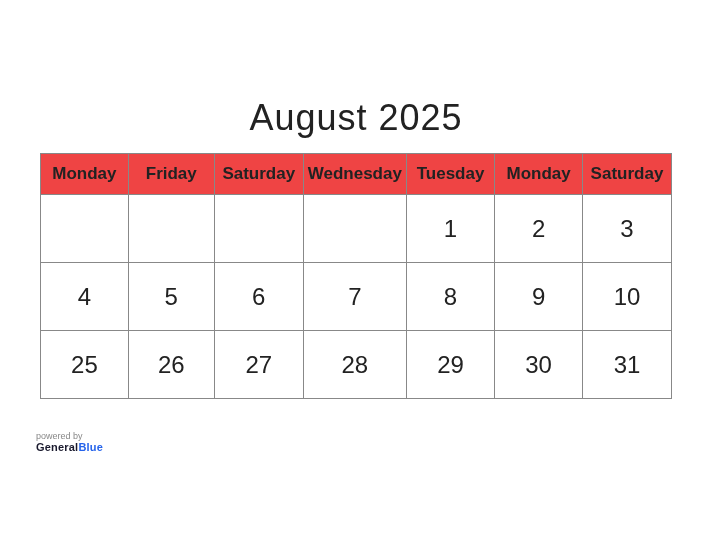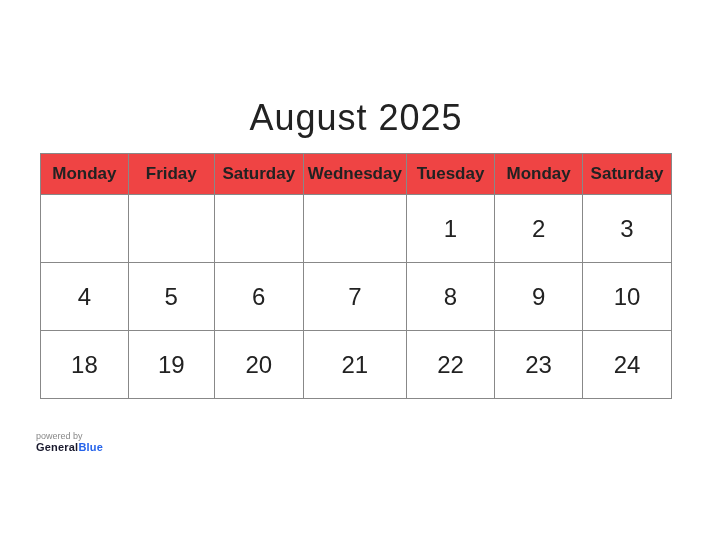--- a/index.html
+++ b/index.html
@@ -105,27 +105,27 @@
         <tr>
           <td>4</td>
           <td>5</td>
           <td>6</td>
           <td>7</td>
           <td>8</td>
           <td>9</td>
           <td>10</td>
         </tr>
         <tr>
-          <td>18</td>
-          <td>19</td>
-          <td>20</td>
-          <td>21</td>
-          <td>22</td>
-          <td>23</td>
-          <td>24</td>
+          <td>25</td>
+          <td>26</td>
+          <td>27</td>
+          <td>28</td>
+          <td>29</td>
+          <td>30</td>
+          <td>31</td>
         </tr>
       </tbody>
   </table>
 </div>
 
 <div id="powered-by">
   <span id="powered-by-label">powered by</span>
   <span id="powered-by-brand"><span style="color:#1a1a2e">General</span><span style="color:#2563eb">Blue</span></span>
 </div>
 

